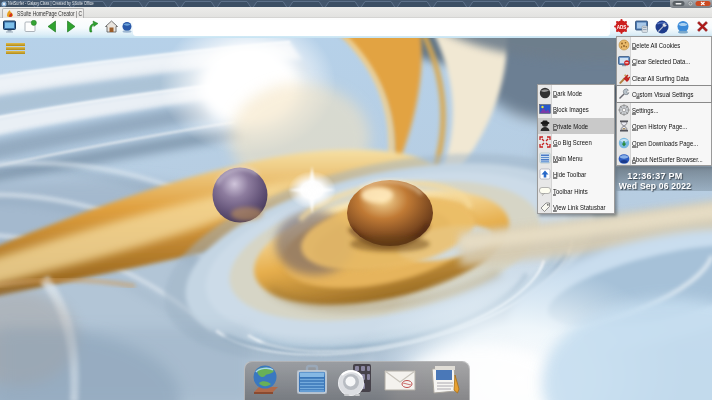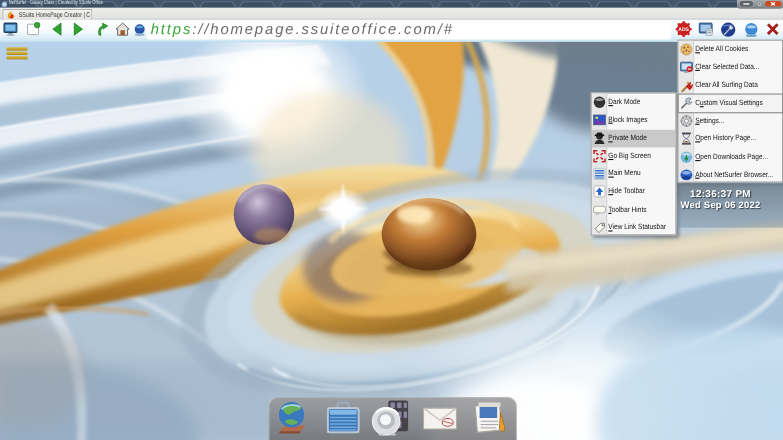--- a/index.html
+++ b/index.html
@@ -40,21 +40,21 @@
 .menu .strip { position:absolute; left:0; top:0; bottom:0; width:14px; background:#e7e7e7; border-right:1px solid #d4d4d4; }
 .mi { position:relative; height:16.25px; }
 .mi .ic { position:absolute; left:1px; top:2px; width:12px; height:12px; }
 .mi .tx { position:absolute; left:15px; top:50%; transform:translateY(-50%) scaleX(.85); transform-origin:left center; white-space:nowrap; font-size:7px; }
 .mi.hl { background:#c9c9c9; }
 .mi.hl2 { background:#f3f3f3; outline:1px solid #8a8a8a; }
 u { text-decoration:underline; }
 #cmenu { left:537px; top:84px; width:78px; height:130px; }
 #rmenu { left:616px; top:36px; width:96px; height:130px; }
 
-#clock { position:absolute; left:616px; top:167px; width:96px; height:40px;
+#clock { position:absolute; left:616px; top:167px; width:96px; height:24px;
   background:linear-gradient(rgba(104,118,130,.78), rgba(125,145,162,.5));
   color:#fff; font-weight:bold; text-align:center;
   text-shadow:1px 1px 1px rgba(40,50,60,.85); padding-right:18px; }
 #clock .t1 { font-size:9px; margin-top:3.5px; letter-spacing:.3px; white-space:nowrap; }
 #clock .t2 { font-size:8.6px; white-space:nowrap; letter-spacing:.2px; }
 
 #dock { position:absolute; left:244px; top:361px; width:226px; height:39px;
   background:linear-gradient(rgba(150,150,152,.85), rgba(105,105,108,.8));
   border:1px solid rgba(215,215,215,.6); border-bottom:none;
   border-radius:8px 8px 0 0; }
@@ -239,21 +239,20 @@
       <div id="tab">
         <div id="tabtx">SSuite HomePage Creator | C</div>
       </div>
     </div>
   <svg id="tabico" viewBox="0 0 8 7">
       <path d="M1,6 C1,2 3,1 4,0 C4,3 7,3 7,5 C7,6.5 5.5,7 4,7 C2.5,7 1,6.8 1,6Z" fill="#e8a020"></path>
       <path d="M3,6.5 C3,4 5,3.5 5.5,2.5 C6,4.5 6.5,5 6,6 C5.5,7 3.5,7.2 3,6.5Z" fill="#d03020"></path>
     </svg>
   <div id="toolbar"></div>
   <div id="addrfield"></div>
-  <div id="addr"><b>https</b>://homepage.ssuiteoffice.com/#</div>
 
   <svg class="tbico" style="left:3px" viewBox="0 0 13 13">
       <rect x="0.5" y="1" width="12" height="8.5" rx="1" fill="#3a6ea5" stroke="#1a3a5c" stroke-width="1"></rect>
       <rect x="2" y="2.5" width="9" height="5.5" fill="#7ec0ea"></rect>
       <rect x="4.5" y="10" width="4" height="1.5" fill="#8a98a8"></rect>
       <rect x="3" y="11.5" width="7" height="1" fill="#98a8b8"></rect>
     </svg>
   <svg class="tbico" style="left:24px" viewBox="0 0 13 13">
       <rect x="1" y="2" width="10" height="9.5" rx="1" fill="#fdfdfd" stroke="#9aa2aa" stroke-width=".8"></rect>
       <circle cx="9.8" cy="2.8" r="2.6" fill="#35a435" stroke="#1e7a1e" stroke-width=".5"></circle>

